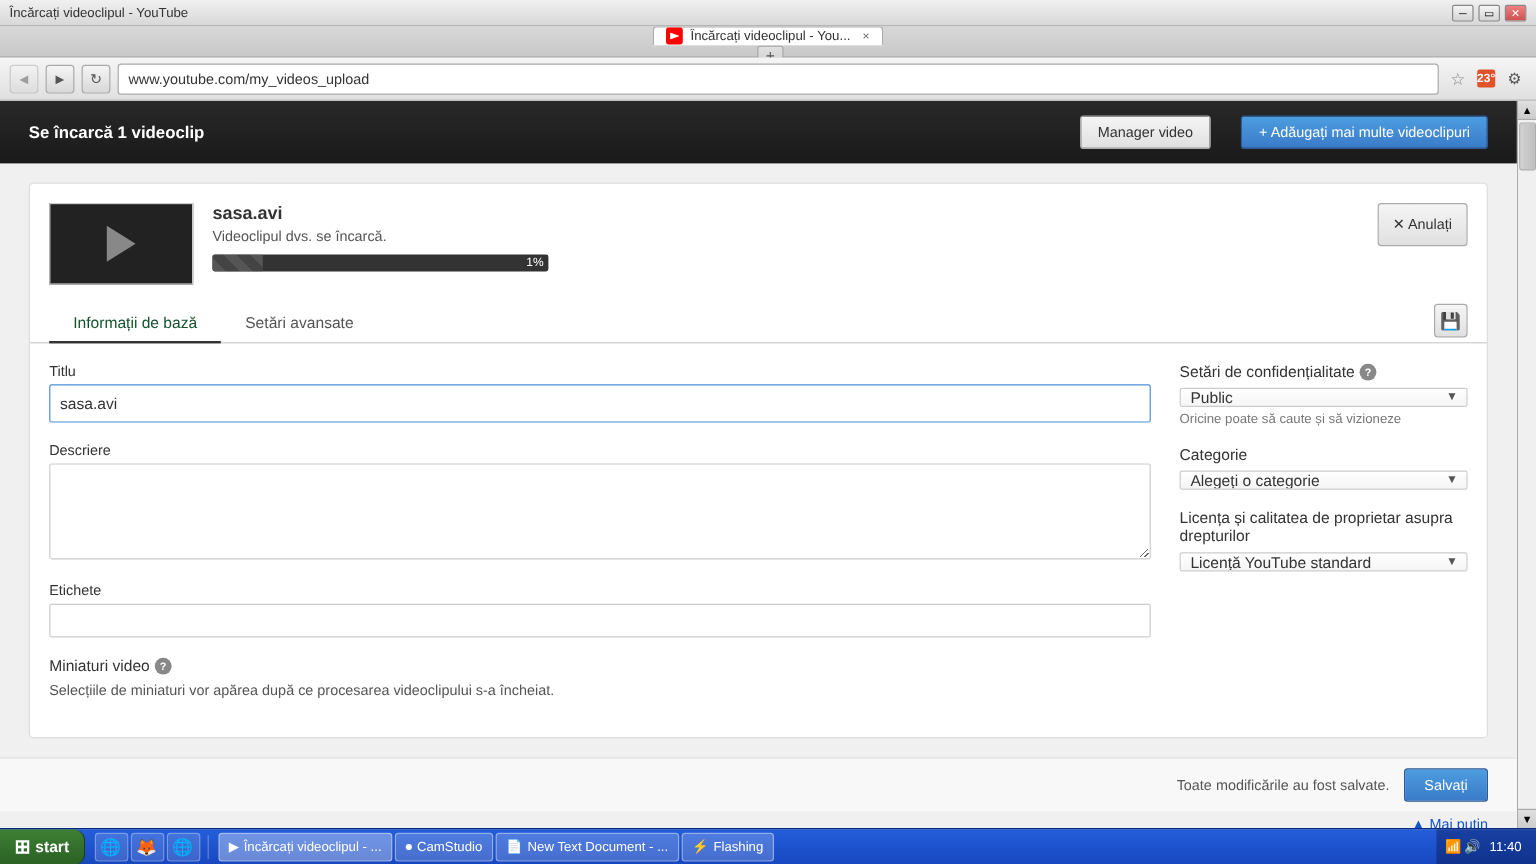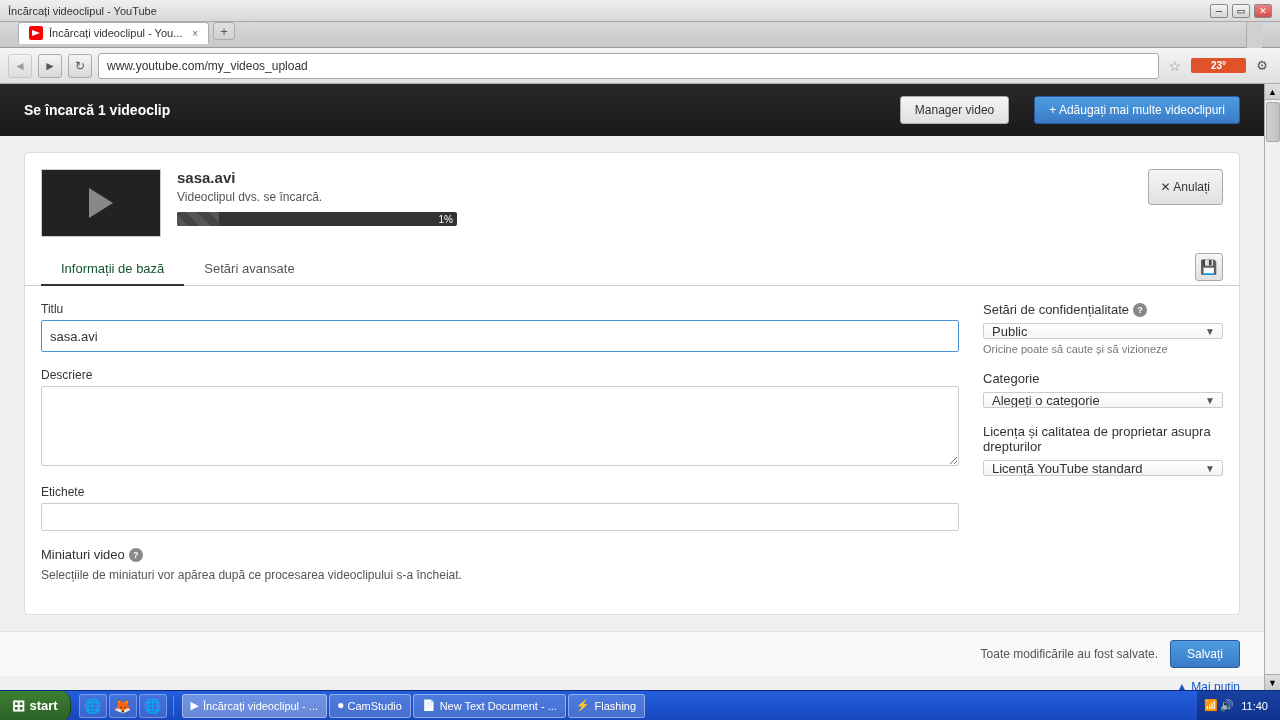--- a/index.html
+++ b/index.html
@@ -11,25 +11,25 @@
     .title-bar { height: 22px; background: linear-gradient(to bottom, #f0f0f0, #d8d8d8); display: flex; align-items: center; padding: 0 8px; border-bottom: 1px solid #aaa; }
     .title-bar-text { font-size: 11px; color: #333; flex: 1; }
     .title-bar-controls { display: flex; gap: 4px; }
     .title-btn { width: 18px; height: 14px; background: linear-gradient(to bottom, #f5f5f5, #d5d5d5); border: 1px solid #888; border-radius: 2px; display: flex; align-items: center; justify-content: center; font-size: 9px; cursor: pointer; }
 
     .nav-bar { height: 36px; background: linear-gradient(to bottom, #f5f5f5, #e0e0e0); display: flex; align-items: center; padding: 0 8px; gap: 6px; border-bottom: 1px solid #aaa; }
     .nav-btn { width: 24px; height: 24px; background: linear-gradient(to bottom, #f5f5f5, #d8d8d8); border: 1px solid #aaa; border-radius: 3px; display: flex; align-items: center; justify-content: center; cursor: pointer; font-size: 12px; color: #555; }
     .nav-btn:disabled, .nav-btn.disabled { opacity: 0.5; cursor: default; }
     .address-bar { flex: 1; height: 16px; border: 1px solid #aaa; border-radius: 3px; background: white; padding: 12px 8px; font-size: 12px; color: #333; display: flex; align-items: center; }
     .star-btn { width: 20px; height: 20px; display: flex; align-items: center; justify-content: center; font-size: 14px; color: #888; cursor: pointer; }
-    .weather-badge { background: #e0532a; color: white; font-size: 10px; font-weight: bold; padding: 2px 20px; border-radius: 2px; }
+    .weather-badge { background: #e0532a; color: white; font-size: 10px; font-weight: bold; padding: 2px 0; border-radius: 2px; }
     .tools-btn { width: 20px; height: 20px; display: flex; align-items: center; justify-content: center; font-size: 13px; color: #555; cursor: pointer; }
 
     
-    .tab-bar { height: 26px; background: linear-gradient(to bottom, #d8d8d8, #c8c8c8); display: flex; align-items: flex-start; padding: 0 18px; border-bottom: 1px solid #999; }
+    .tab-bar { height: 26px; background: linear-gradient(to bottom, #d8d8d8, #c8c8c8); display: flex; align-items: center; padding: 0 4px; border-bottom: 1px solid #999; flex-direction: column; }
     .tab { height: 22px; display: flex; align-items: center; padding: 0 10px; background: linear-gradient(to bottom, #f0f0f0, #e0e0e0); border: 1px solid #aaa; border-bottom: none; border-radius: 3px 3px 0 0; font-size: 11px; color: #333; gap: 6px; max-width: 200px; }
     .tab.active { background: white; border-bottom: 1px solid white; z-index: 1; }
     .tab-favicon { width: 14px; height: 14px; background: #ff0000; border-radius: 2px; display: flex; align-items: center; justify-content: center; }
     .tab-favicon-inner { width: 8px; height: 6px; background: white; clip-path: polygon(0 0, 100% 50%, 0 100%); }
     .tab-title { font-size: 11px; overflow: hidden; white-space: nowrap; text-overflow: ellipsis; max-width: 140px; }
     .tab-close { font-size: 10px; color: #666; cursor: pointer; margin-left: 4px; }
     .new-tab-btn { width: 22px; height: 18px; background: linear-gradient(to bottom, #e0e0e0, #d0d0d0); border: 1px solid #aaa; border-radius: 3px; display: flex; align-items: center; justify-content: center; font-size: 13px; cursor: pointer; margin-left: 4px; color: #555; }
     .scrollbar-right { width: 16px; height: 26px; margin-left: auto; background: #d0d0d0; display: flex; align-items: center; justify-content: center; border-left: 1px solid #aaa; }
 
     

